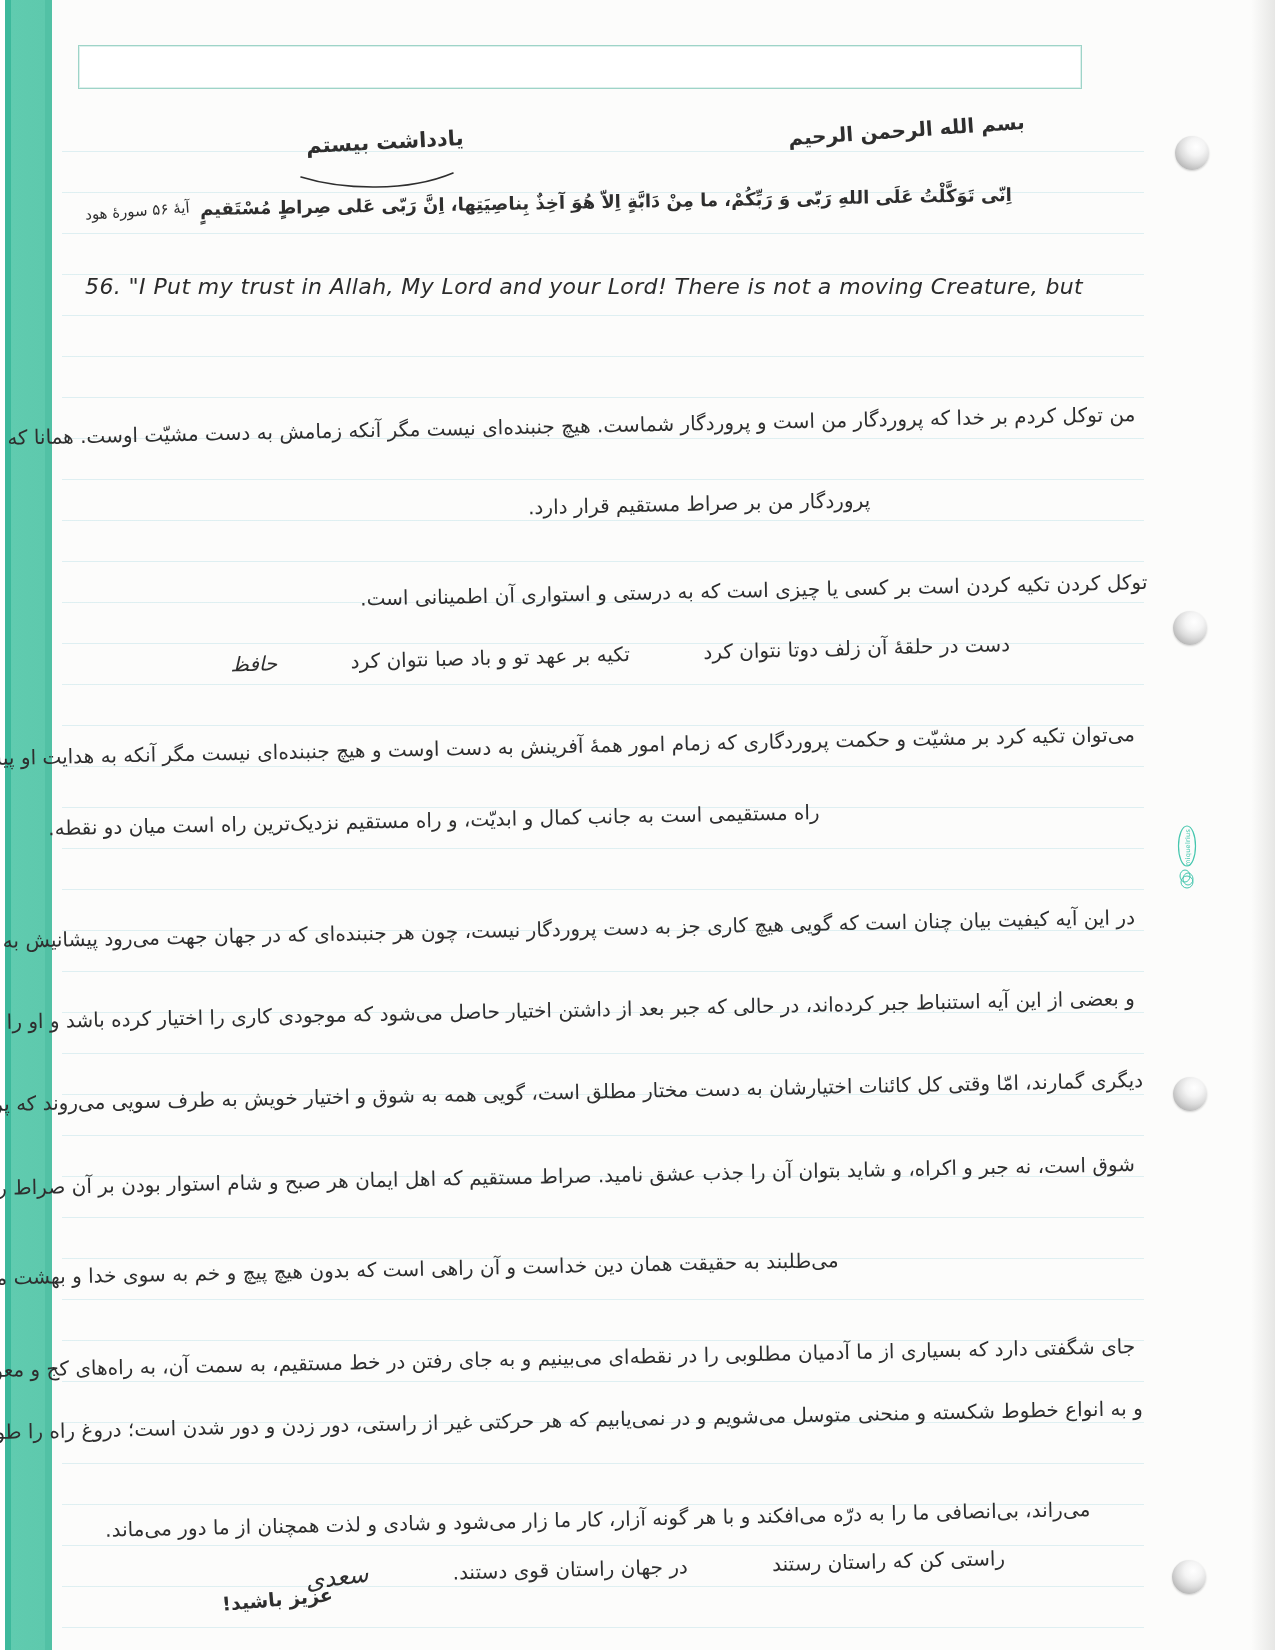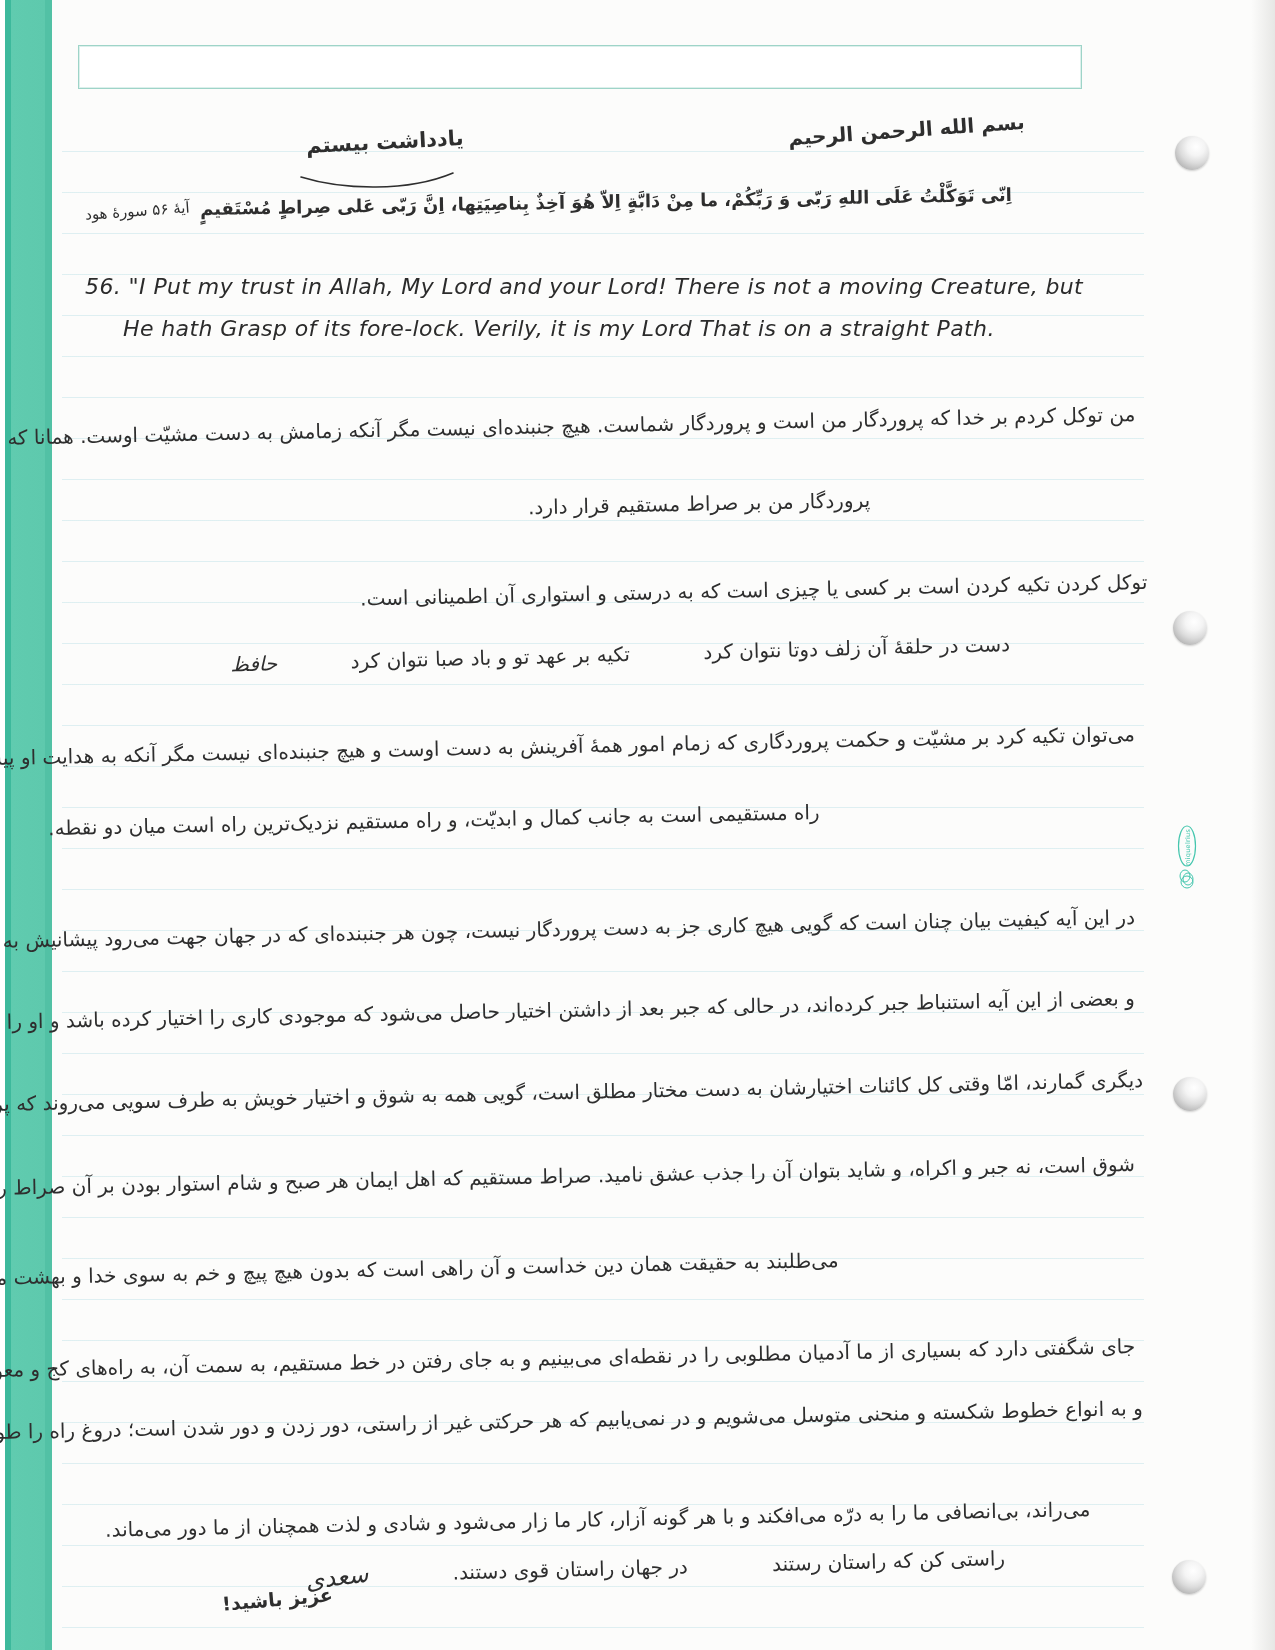--- a/index.html
+++ b/index.html
@@ -110,21 +110,20 @@
 
   <div class="hand note-title">یادداشت بیستم</div>
   <svg class="title-flourish" width="160" height="28" viewBox="0 0 160 28">
     <path d="M155,5 C110,24 45,22 3,9" fill="none" stroke="#2e2e2e" stroke-width="1.6" stroke-linecap="round"></path>
   </svg>
 
   <div class="hand quran">اِنّی تَوَکَّلْتُ عَلَی اللهِ رَبّی وَ رَبِّکُمْ، ما مِنْ دَابَّةٍ اِلاّ هُوَ آخِذٌ بِناصِیَتِها، اِنَّ رَبّی عَلی صِراطٍ مُسْتَقیمٍ</div>
   <div class="hand verse-ref">آیهٔ ۵۶ سورهٔ هود</div>
 
   <div class="en en1">56. "I Put my trust in Allah, My Lord and your Lord! There is not a moving Creature, but</div>
-  <div class="en en2">He hath Grasp of its fore-lock. Verily, it is my Lord That is on a straight Path.</div>
 
   <div class="hand fa-line" style="top:402px;">من توکل کردم بر خدا که پروردگار من است و پروردگار شماست. هیچ جنبنده‌ای نیست مگر آنکه زمامش به دست مشیّت اوست. همانا که</div>
   <div class="hand fa-line" style="top:488px;right:405px;">پروردگار من بر صراط مستقیم قرار دارد.</div>
   <div class="hand fa-line" style="top:570px;right:128px;">توکل کردن تکیه کردن است بر کسی یا چیزی است که به درستی و استواری آن اطمینانی است.</div>
 
   <div class="couplet hafez-row">
     <span class="hand">دست در حلقهٔ آن زلف دوتا نتوان کرد</span>
     <span class="hand">تکیه بر عهد تو و باد صبا نتوان کرد</span>
     <span class="hand poet">حافظ</span>
   </div>

